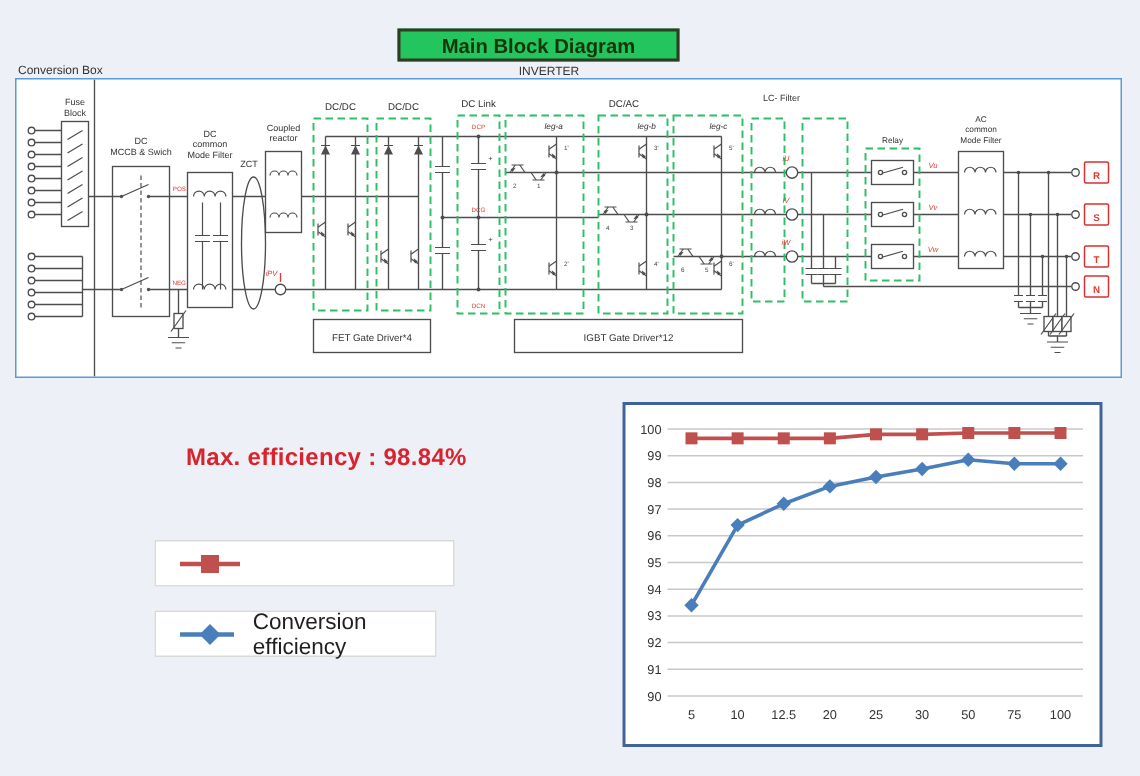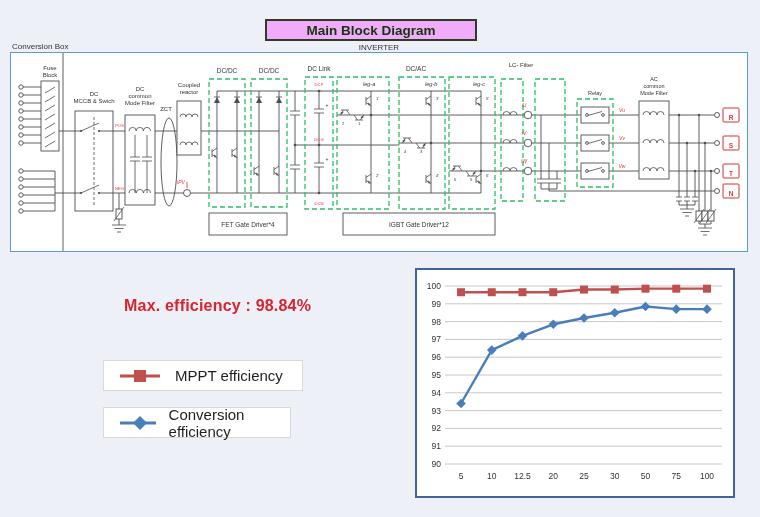--- a/index.html
+++ b/index.html
@@ -1,18 +1,18 @@
 <!DOCTYPE html>
 <html><head>
 <meta charset="utf-8">
 <style>
   html,body{margin:0;padding:0}
   body{width:760px;height:517px;background:#edf0f7;font-family:"Liberation Sans",sans-serif;position:relative;overflow:hidden}
   .abs{position:absolute}
-  #title-box{left:265px;top:19px;width:212px;height:22px;background:#f0abfc;border:2px solid #2f3b23;
+  #title-box{left:265px;top:19px;width:188px;height:22px;background:#22c55e;border:2px solid #2f3b23;
     display:flex;align-items:center;justify-content:center;font-size:13.5px;font-weight:bold;color:#15350a;box-sizing:border-box}
   .panel-label{font-size:8px;color:#333;white-space:nowrap}
   #diagram-panel{left:10px;top:52px;width:738px;height:200px;background:#fff;border:1px solid #5b9bd5;box-sizing:border-box}
   #chart-panel{left:415px;top:268px;width:320px;height:230px;background:#fff;border:2px solid #41639c;box-sizing:border-box}
   #stats{left:124px;top:294px;font-size:16px;font-weight:600;line-height:23px;letter-spacing:.2px}
   #stat-max{color:#d9242e}
   #stat-euro{color:#4a7ebb}
   .legend-box{background:#fff;border:1px solid #d9d9d9;display:flex;align-items:center;gap:13px;padding-left:14px;
     font-size:15px;color:#1f1f1f;box-sizing:border-box}
   
@@ -31,21 +31,21 @@
   .red{fill:#e33b30}
   .leg{font-size:5.5px;font-style:italic;text-anchor:start}
   .term{font-size:6.5px;font-weight:bold;text-anchor:middle}
 </style>
 </head>
 <body>
 
 <div class="abs" id="title-box">Main Block Diagram</div>
 
 <div class="abs panel-label" style="left:12px;top:42px">Conversion Box</div>
-<div class="abs panel-label" style="left:339px;top:43px;width:80px;text-align:center">INVERTER</div>
+<div class="abs panel-label" style="left:326px;top:43px;width:80px;text-align:center">INVERTER</div>
 
 <div class="abs" id="diagram-panel">
 <svg width="736" height="198" viewBox="0 0 736 198">
   <defs>
     <g id="tr">
       <line class="lnt" x1="-5" y1="-4" x2="-5" y2="4"></line>
       <line class="lnt" x1="-5" y1="-1.5" x2="0" y2="-5"></line>
       <line class="lnt" x1="-5" y1="1.5" x2="0" y2="5"></line>
       <polygon class="tri" points="-3.2,1.2 -0.4,3.4 -2.4,4.6"></polygon>
     </g>
@@ -397,21 +397,20 @@
 
 <div class="abs" id="stats">
   <div id="stat-max">Max. efficiency : 98.84%</div>
 </div>
 
 <div class="abs legend-box" style="left:103px;top:360px;width:200px;height:31px">
   <svg width="44" height="16">
     <line x1="2" y1="8" x2="42" y2="8" stroke-width="3" stroke="#c0504d"></line>
     <rect x="16" y="2" width="12" height="12" fill="#c0504d"></rect>
   </svg>
-  <span>MPPT efficiency</span>
 </div>
 <div class="abs legend-box" style="left:103px;top:407px;width:188px;height:31px">
   <svg width="44" height="16">
     <line x1="2" y1="8" x2="42" y2="8" stroke-width="3" stroke="#4a7ebb"></line>
     <polygon points="22,1 29,8 22,15 15,8" fill="#4a7ebb"></polygon>
   </svg>
   <span>Conversion efficiency</span>
 </div>
 
 <div class="abs" id="chart-panel">

